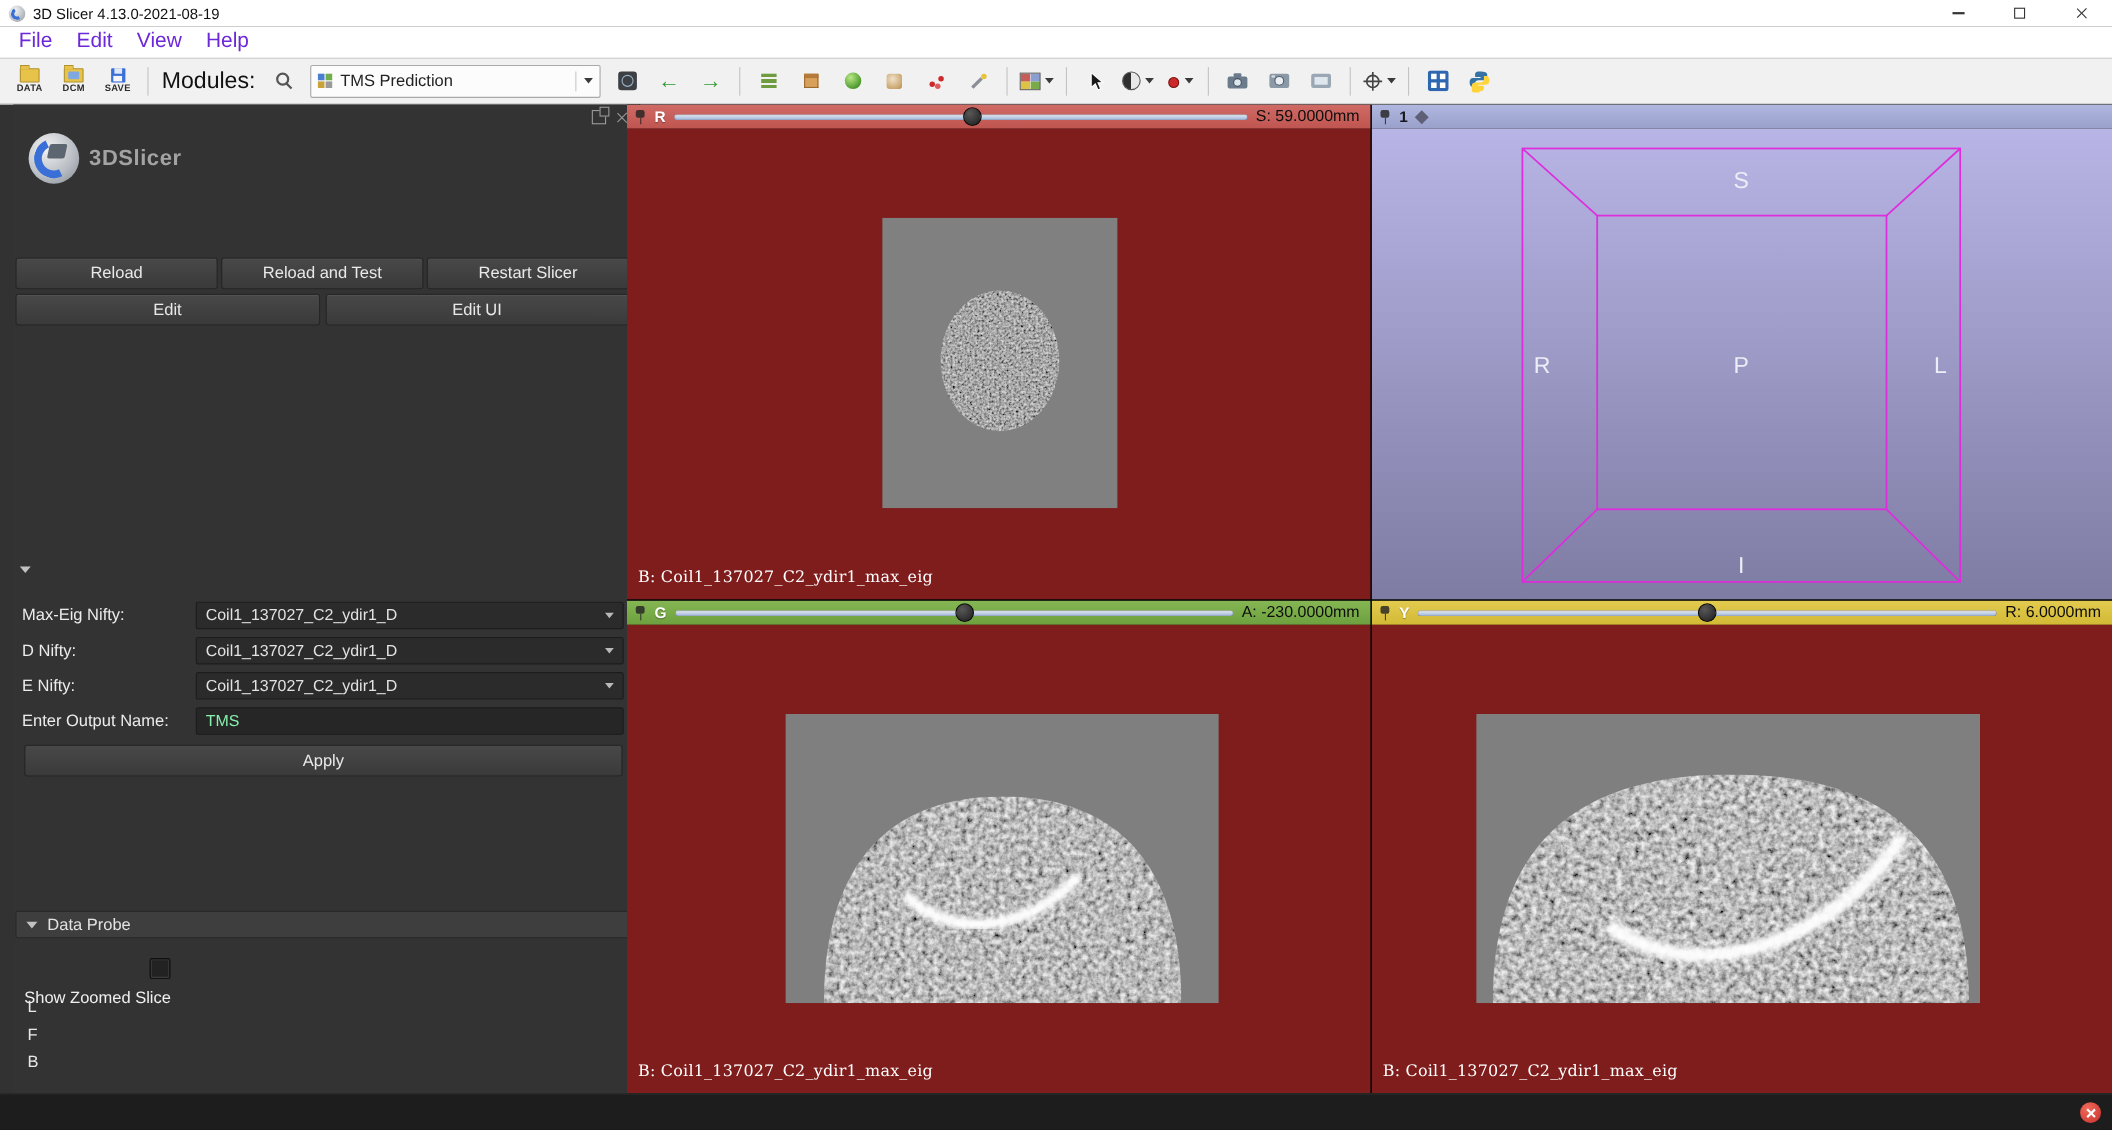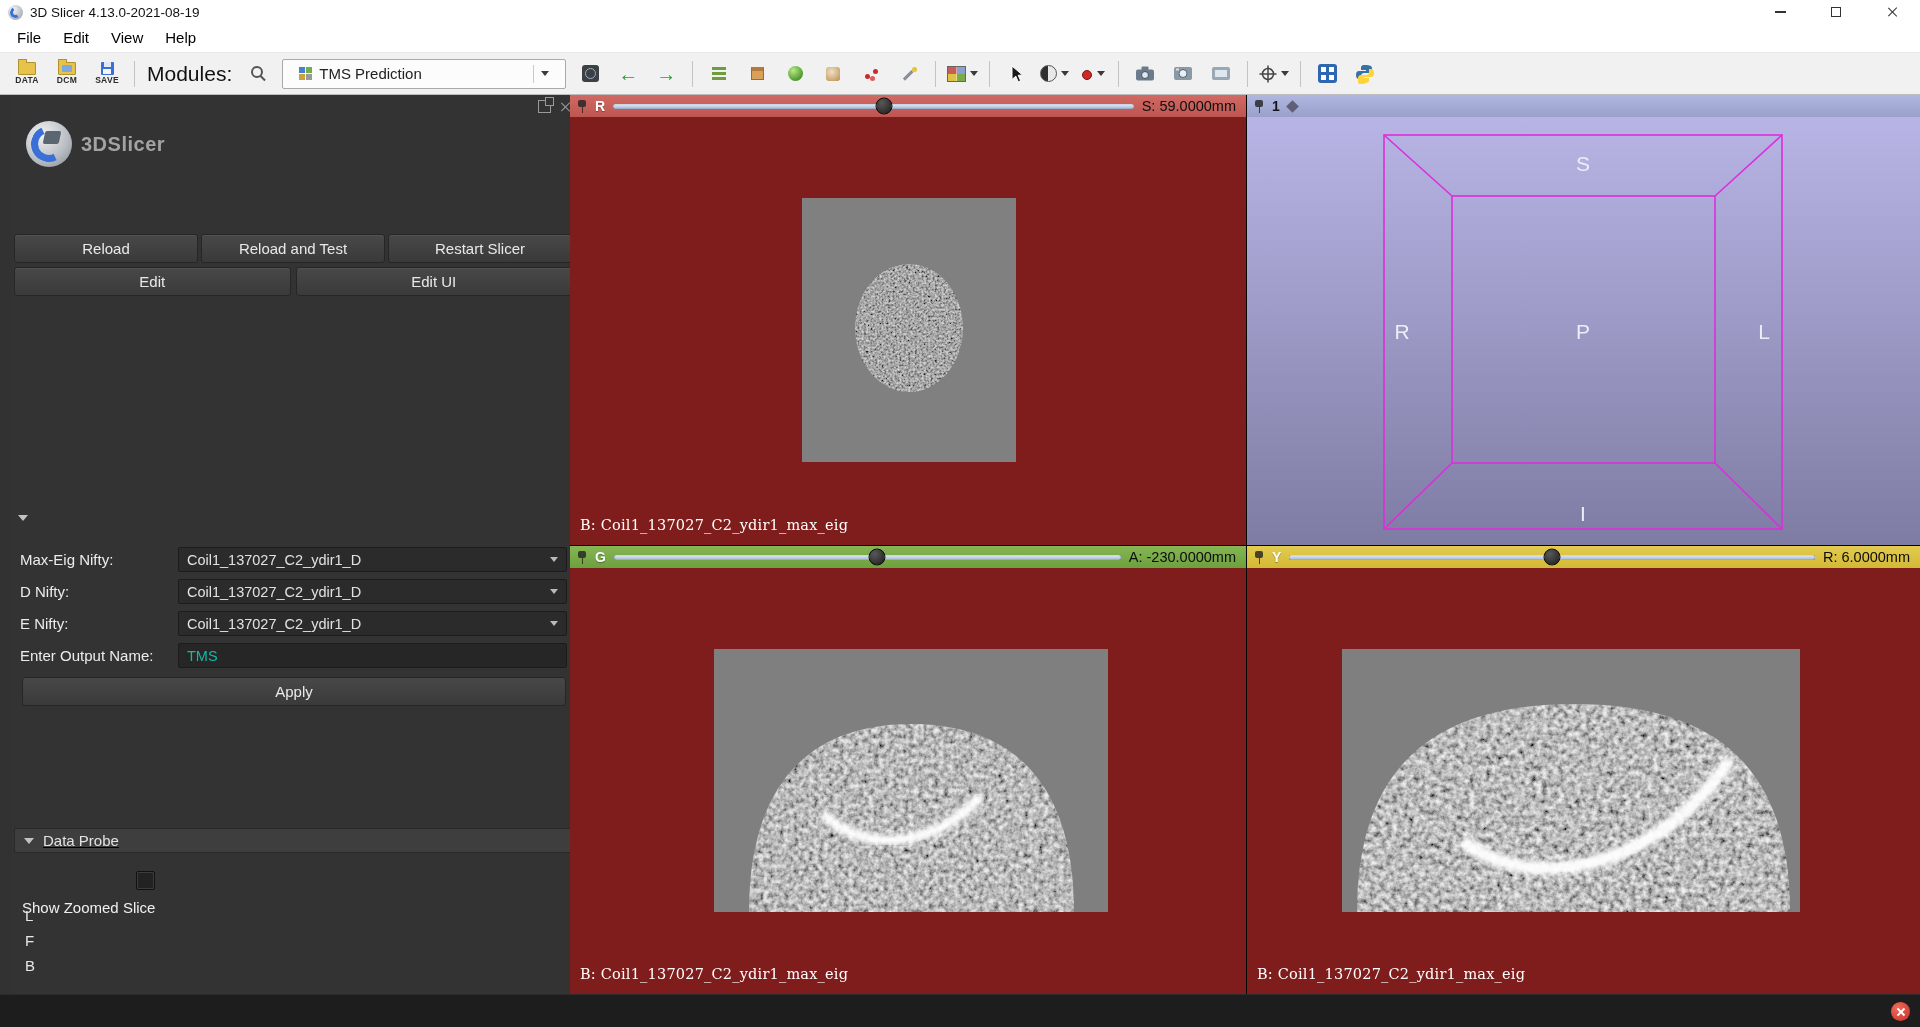--- a/index.html
+++ b/index.html
@@ -14,41 +14,41 @@
   .win-controls{margin-left:auto;display:flex;height:100%;}
   .win-btn{width:56px;height:24px;display:flex;align-items:center;justify-content:center;}
   .glyph-min{width:11px;height:1.5px;background:#333;}
   .glyph-max{width:10px;height:10px;border:1.3px solid #333;box-sizing:border-box;}
   .glyph-close{position:relative;width:12px;height:12px;}
   .glyph-close::before,.glyph-close::after{content:"";position:absolute;left:5.5px;top:0;width:1.4px;height:12px;background:#333;}
   .glyph-close::before{transform:rotate(45deg);}.glyph-close::after{transform:rotate(-45deg);}
 
   
   .menubar{position:absolute;top:24px;left:0;right:0;height:29px;background:#ffffff;border-bottom:1px solid #e8e8e8;display:flex;align-items:center;padding-left:6px;box-sizing:border-box;}
-  .menu-item{padding:0 11px;font-size:15px;color:#000000;line-height:28px;}
+  .menu-item{padding:0 11px;font-size:19px;color:#6d28d9;line-height:28px;}
 
   
   .toolbar{position:absolute;top:53px;left:0;right:0;height:42px;background:#f1f1f1;border-bottom:1px solid #bdbdbd;display:flex;align-items:center;padding:0 8px;box-sizing:border-box;gap:2px;}
   .vsep{width:1px;height:26px;background:#c3c3c3;margin:0 6px;flex:0 0 auto;}
   .tb-icon{height:32px;min-width:30px;display:flex;align-items:center;justify-content:center;gap:4px;border-radius:3px;padding:0 3px;flex:0 0 auto;}
   .tb-icon.big{flex-direction:column;gap:1px;padding:1px 4px;}
   .tb-cap{font-size:8.5px;font-weight:700;color:#2c2c2c;letter-spacing:.3px;line-height:1;}
   .modules-label{font-size:21px;color:#111;margin:0 6px 0 4px;}
   .arrow-glyph{color:#2d9a2d;font-size:20px;font-weight:bold;line-height:1;}
 
   .folder-glyph{width:16px;height:11px;background:#e8c34a;border:1px solid #b2922f;border-radius:1px;position:relative;}
   .folder-glyph::before{content:"";position:absolute;top:-4px;left:-1px;width:7px;height:3px;background:#e8c34a;border:1px solid #b2922f;border-bottom:none;border-radius:1px 1px 0 0;}
   .folder-glyph.dicom::after{content:"";position:absolute;inset:2px 3px;background:#7fa8e0;border-radius:1px;}
   .floppy-glyph{width:13px;height:13px;background:#3a6fd8;border-radius:1px;position:relative;}
   .floppy-glyph::before{content:"";position:absolute;top:0;left:3px;width:7px;height:5px;background:#dfe8f5;}
   .floppy-glyph::after{content:"";position:absolute;bottom:1px;left:2.5px;width:8px;height:5px;background:#f5f5f5;}
   .mag{position:relative;width:15px;height:15px;}
   .mag::before{content:"";position:absolute;width:8px;height:8px;border:2px solid #555;border-radius:50%;left:0;top:0;}
   .mag::after{content:"";position:absolute;width:7px;height:2.2px;background:#555;transform:rotate(45deg);left:8px;top:11px;}
-  .module-combo{height:28px;min-width:250px;background:#fcfcfc;border:1px solid #a9a9a9;border-radius:2px;display:flex;align-items:center;gap:7px;padding:0 16px;margin:0 4px;font-size:15px;color:#222;}
+  .module-combo{height:28px;min-width:250px;background:#fcfcfc;border:1px solid #a9a9a9;border-radius:2px;display:flex;align-items:center;gap:7px;padding:0 6px;margin:0 4px;font-size:15px;color:#222;}
   .mini-grid{width:13px;height:13px;background:
     linear-gradient(#4a7fd0,#4a7fd0) 0 0/6px 6px no-repeat,
     linear-gradient(#6fae4a,#6fae4a) 7px 0/6px 6px no-repeat,
     linear-gradient(#c9a23c,#c9a23c) 0 7px/6px 6px no-repeat,
     linear-gradient(#9a9a9a,#9a9a9a) 7px 7px/6px 6px no-repeat;}
   .combo-sep{width:1px;height:18px;background:#c9c9c9;margin-left:auto;}
   .caret-dark{width:0;height:0;border-left:4px solid transparent;border-right:4px solid transparent;border-top:5px solid #3a3a3a;flex:0 0 auto;}
   .hist-glyph{width:17px;height:17px;border-radius:3px;background:#3c3f44;position:relative;}
   .hist-glyph::before{content:"";position:absolute;inset:3px;border:1.5px solid #9ab0c4;border-radius:50%;}
   .tree-glyph{width:14px;height:13px;background:linear-gradient(#6f9c3f 0 3px,transparent 3px 5px,#6f9c3f 5px 8px,transparent 8px 10px,#6f9c3f 10px 13px);}
@@ -95,21 +95,21 @@
   .tri-down{width:0;height:0;border-left:5px solid transparent;border-right:5px solid transparent;border-top:6px solid #c2c2c2;}
 
   .btnrow{position:absolute;left:2px;right:9px;display:flex;gap:3px;}
   .dbtn{flex:1;height:27px;background:linear-gradient(180deg,#484848,#3a3a3a);border:1px solid #262626;border-radius:3px;color:#e9e9e9;font-size:15px;display:flex;align-items:center;justify-content:center;box-shadow:inset 0 1px rgba(255,255,255,.05);}
   .collapse-tri{position:absolute;top:420px;left:6px;}
 
   .form-row{position:absolute;left:0;right:0;height:26px;}
   .flabel{position:absolute;left:8px;font-size:15px;color:#ececec;line-height:26px;white-space:nowrap;}
   .dcombo{position:absolute;left:166px;right:14px;height:25px;background:#2b2b2b;border:1px solid #1c1c1c;border-radius:2px;color:#e2e2e2;font-size:14.5px;display:flex;align-items:center;padding:0 8px;box-sizing:border-box;}
   .caret-light{margin-left:auto;width:0;height:0;border-left:4px solid transparent;border-right:4px solid transparent;border-top:5px solid #b9b9b9;}
-  .dinput{position:absolute;left:166px;right:14px;height:25px;background:#262626;border:1px solid #1c1c1c;border-radius:2px;color:#14b8a6;font-size:14.5px;padding:0 8px;box-sizing:border-box;font-family:inherit;outline:none;}
+  .dinput{position:absolute;left:166px;right:14px;height:25px;background:#262626;border:1px solid #1c1c1c;border-radius:2px;color:#86efac;font-size:14.5px;padding:0 8px;box-sizing:border-box;font-family:inherit;outline:none;}
   .apply-btn{position:absolute;left:10px;right:15px;top:582px;height:27px;background:linear-gradient(180deg,#484848,#3a3a3a);border:1px solid #262626;border-radius:3px;color:#e9e9e9;font-size:15px;display:flex;align-items:center;justify-content:center;}
   .cbrow{position:absolute;top:776px;left:10px;display:flex;align-items:flex-end;gap:9px;color:#f0f0f0;font-size:15px;flex-direction:column;}
   .cb{width:17px;height:17px;background:#222;border:1px solid #111;border-radius:2px;box-shadow:inset 0 0 0 1px #3c3c3c;}
   .probe-row{position:absolute;left:13px;font-size:15px;color:#e8e8e8;}
 
   
   .views{position:absolute;left:570px;top:0;width:1350px;height:899px;background:#060606;}
   .view{position:absolute;overflow:hidden;}
   .v-red{left:0;top:0;width:676px;height:450px;}
   .v-3d{left:677px;top:0;width:673px;height:450px;}
@@ -333,21 +333,21 @@
           <span>Coil1_137027_C2_ydir1_D</span>
           <div class="caret-light"></div>
         </div>
       </div>
       <div class="form-row" style="top:548px;">
         <span class="flabel">Enter Output Name:</span>
         <input class="dinput" value="TMS" style="">
       </div>
       <div class="apply-btn">Apply</div>
 
-      <div class="section-header" style="top:733px;text-decoration:underline;">
+      <div class="section-header" style="top:733px;">
         <div class="tri-down"></div>
         <span class="section-title">Data Probe</span>
       </div>
 
       <div class="cbrow">
         <div class="cb"></div>
         <span>Show Zoomed Slice</span>
       </div>
       <div class="probe-row" style="top:812px;">L</div>
       <div class="probe-row" style="top:837px;">F</div>

